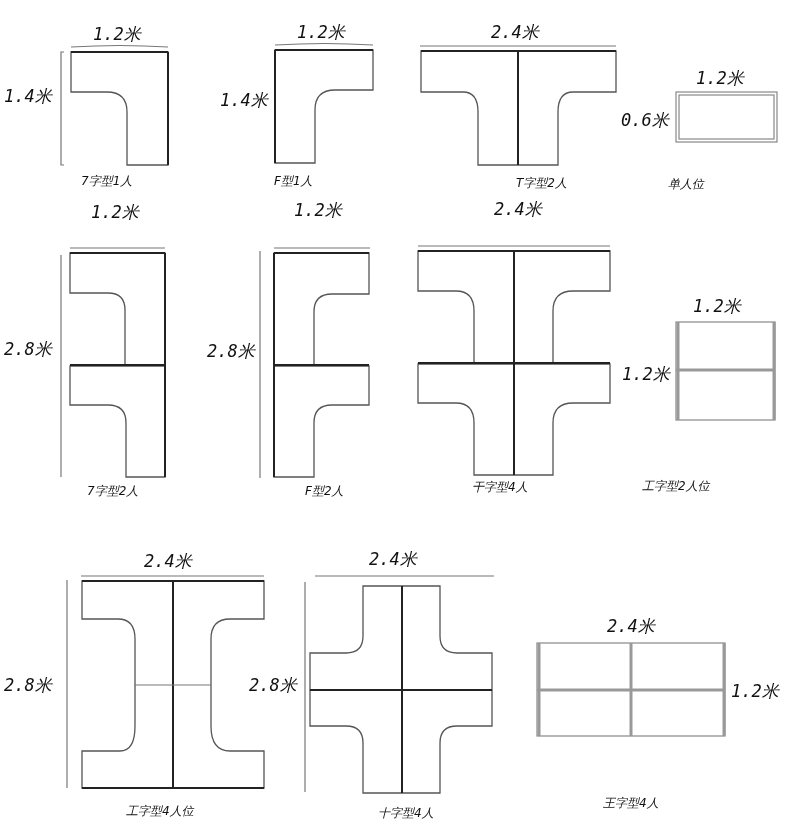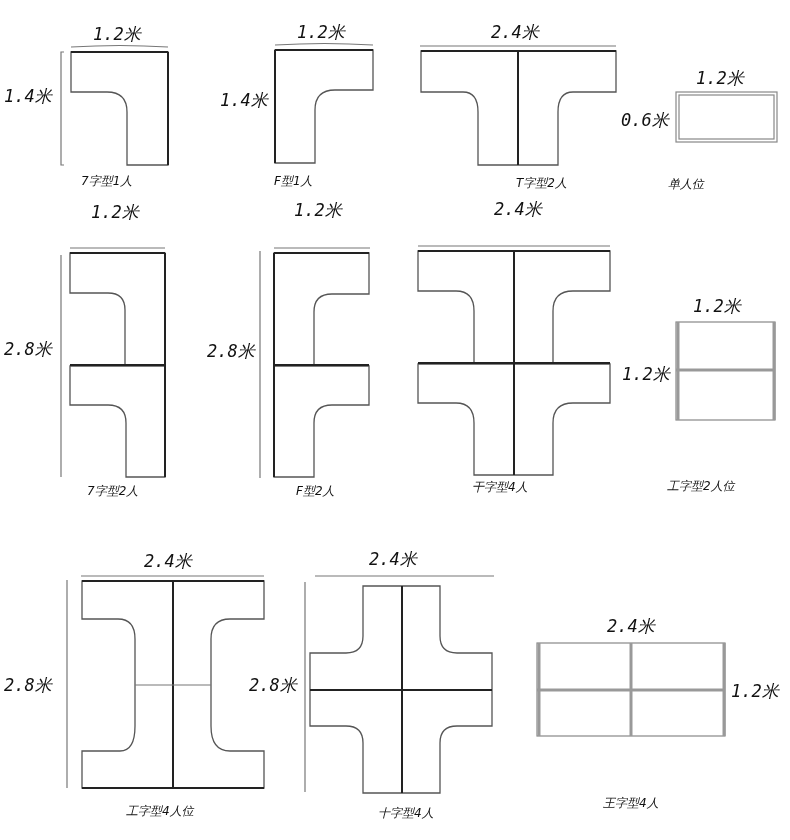--- a/index.html
+++ b/index.html
@@ -127,28 +127,28 @@
 <span class="lbl dim" style="left:696px; top:70px;">1.2米</span>
 <span class="lbl dim" style="left:621px; top:112px;">0.6米</span>
 <span class="lbl cap" style="left:668px; top:178px;">单人位</span>
 
 <span class="lbl dim" style="left:91px; top:204px;">1.2米</span>
 <span class="lbl dim" style="left:4px; top:341px;">2.8米</span>
 <span class="lbl cap" style="left:87px; top:485px;">7字型2人</span>
 
 <span class="lbl dim" style="left:294px; top:202px;">1.2米</span>
 <span class="lbl dim" style="left:207px; top:343px;">2.8米</span>
-<span class="lbl cap" style="left:296px; top:485px;">F型2人</span>
+<span class="lbl cap" style="left:305px; top:485px;">F型2人</span>
 
 <span class="lbl dim" style="left:494px; top:201px;">2.4米</span>
 <span class="lbl cap" style="left:472px; top:481px;">干字型4人</span>
 
 <span class="lbl dim" style="left:693px; top:298px;">1.2米</span>
 <span class="lbl dim" style="left:622px; top:366px;">1.2米</span>
-<span class="lbl cap" style="left:667px; top:480px;">工字型2人位</span>
+<span class="lbl cap" style="left:642px; top:480px;">工字型2人位</span>
 
 <span class="lbl dim" style="left:144px; top:553px;">2.4米</span>
 <span class="lbl dim" style="left:4px; top:677px;">2.8米</span>
 <span class="lbl cap" style="left:126px; top:805px;">工字型4人位</span>
 
 <span class="lbl dim" style="left:369px; top:551px;">2.4米</span>
 <span class="lbl dim" style="left:249px; top:677px;">2.8米</span>
 <span class="lbl cap" style="left:378px; top:807px;">十字型4人</span>
 
 <span class="lbl dim" style="left:607px; top:618px;">2.4米</span>

